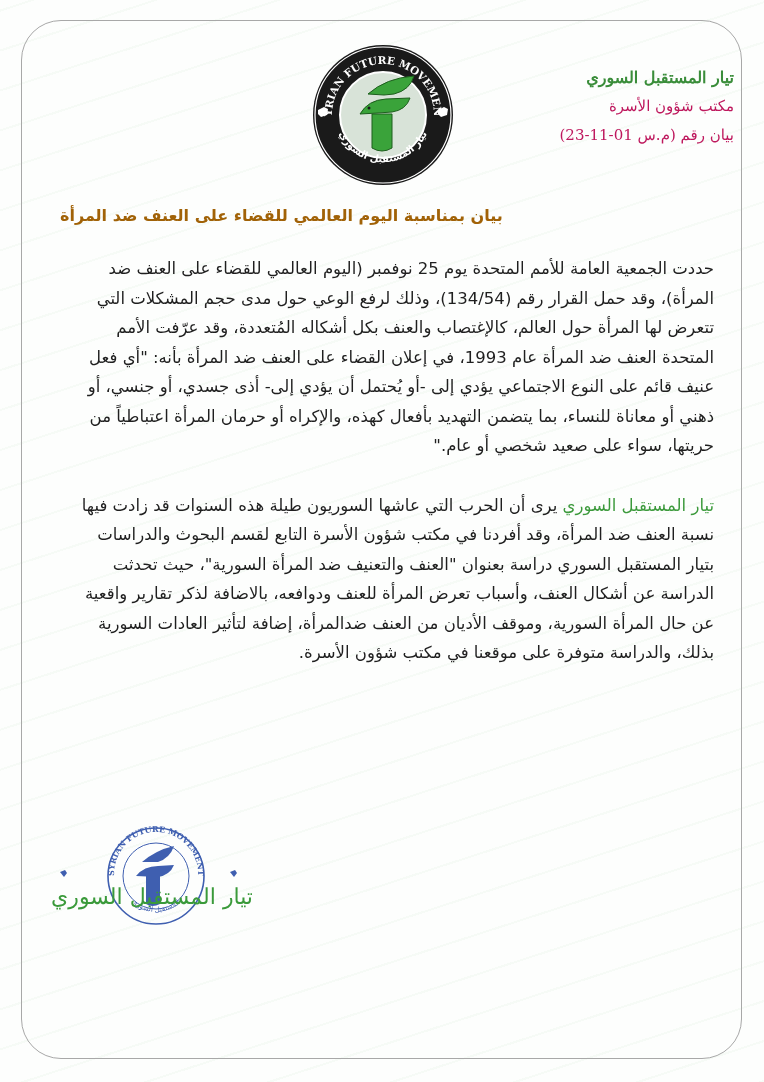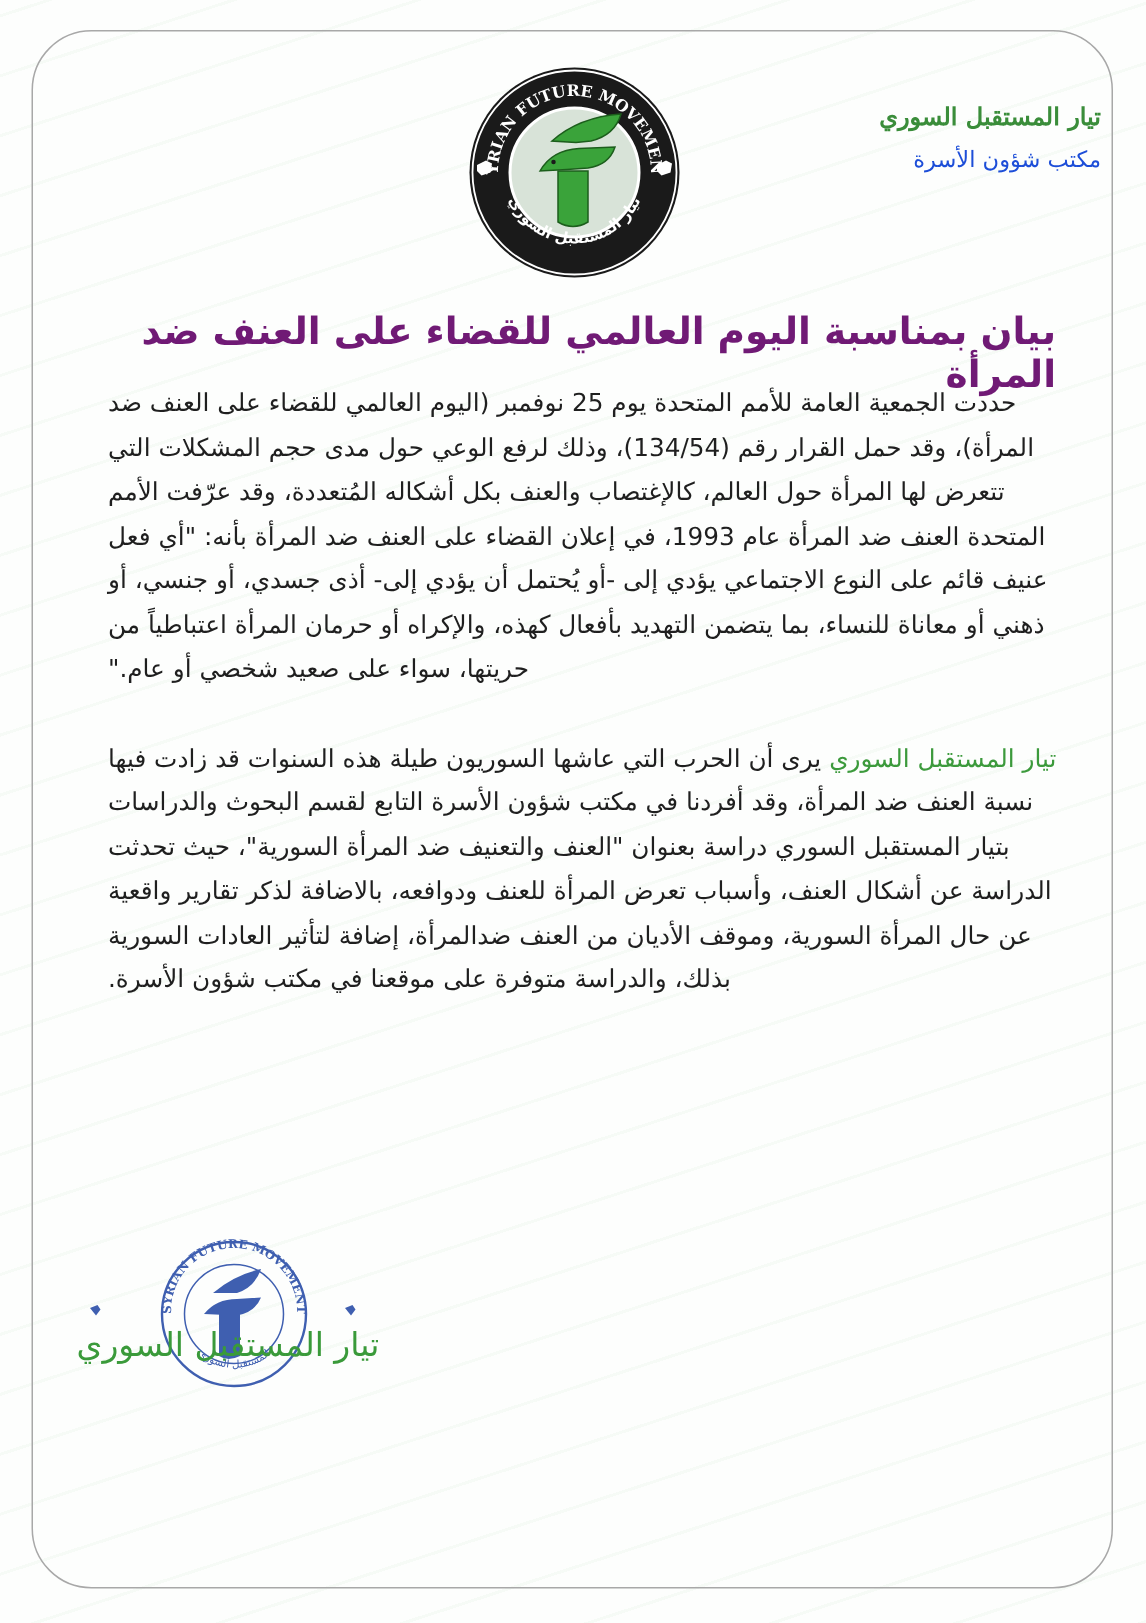--- a/index.html
+++ b/index.html
@@ -54,40 +54,40 @@
     }
     .header .org {
       color: #3a8d3a;
       font-weight: bold;
       font-size: 16px;
       line-height: 28px;
     }
     .header .line {
       font-size: 15px;
       line-height: 29px;
-      color: #1d4ed8;
+      color: #be185d;
     }
     .title {
       position: absolute;
       left: 60px;
       right: 60px;
       top: 206px;
-      text-align: right;
+      text-align: left;
       font-weight: bold;
-      font-size: 25px;
-      color: #701a75;
+      font-size: 16px;
+      color: #a16207;
       direction: rtl;
     }
     .body {
       position: absolute;
       left: 72px;
       right: 50px;
       top: 254px;
       direction: rtl;
-      text-align: left;
+      text-align: right;
       font-size: 16.5px;
       line-height: 29.5px;
       color: #1f1f1f;
     }
     .para {
       margin: 0 0 30px 0;
     }
     .hl {
       color: #3c9a3c;
     }
@@ -127,20 +127,21 @@
     <circle cx="57" cy="64" r="1.5" fill="#1a1a1a"></circle>
   </g>
 
   <path d="M 6 66 l 6 -3 l 4 2 l -1 6 l -6 2 l -3 -3 z" fill="#ffffff"></path>
   <path d="M 126 66 l 6 -3 l 4 2 l -1 6 l -6 2 l -3 -3 z" fill="#ffffff"></path>
 </svg>
 
 <div class="header">
   <div class="org">تيار المستقبل السوري</div>
   <div class="line">مكتب شؤون الأسرة</div>
+  <div class="line">بيان رقم (م.س 01-11-23)</div>
 </div>
 
 <div class="title">بيان بمناسبة اليوم العالمي للقضاء على العنف ضد المرأة</div>
 
 <div class="body">
   <p class="para">
     <span class="hl"></span><span>حددت الجمعية العامة للأمم المتحدة  يوم 25 نوفمبر (اليوم العالمي للقضاء على العنف ضد المرأة)، وقد حمل القرار رقم (134/54)، وذلك لرفع الوعي حول مدى حجم المشكلات التي تتعرض لها المرأة حول العالم، كالإغتصاب والعنف بكل أشكاله المُتعددة، وقد عرّفت الأمم المتحدة العنف ضد المرأة عام 1993، في إعلان القضاء على العنف ضد المرأة بأنه: "أي فعل عنيف قائم على النوع الاجتماعي يؤدي إلى -أو يُحتمل أن يؤدي إلى- أذى جسدي، أو جنسي، أو ذهني أو معاناة للنساء، بما يتضمن التهديد بأفعال كهذه، والإكراه أو حرمان المرأة اعتباطياً من حريتها، سواء على صعيد شخصي أو عام."</span>
   </p>
   <p class="para">
     <span class="hl">تيار المستقبل السوري</span><span> يرى أن الحرب التي عاشها السوريون طيلة هذه السنوات قد زادت فيها نسبة العنف ضد المرأة، وقد أفردنا في مكتب شؤون الأسرة التابع لقسم البحوث والدراسات بتيار المستقبل السوري دراسة بعنوان "العنف والتعنيف ضد المرأة السورية"، حيث تحدثت الدراسة عن أشكال العنف، وأسباب تعرض المرأة للعنف ودوافعه، بالاضافة لذكر تقارير واقعية عن حال المرأة السورية، وموقف الأديان من العنف ضدالمرأة، إضافة لتأثير العادات السورية بذلك، والدراسة متوفرة على موقعنا في مكتب شؤون الأسرة.</span>

